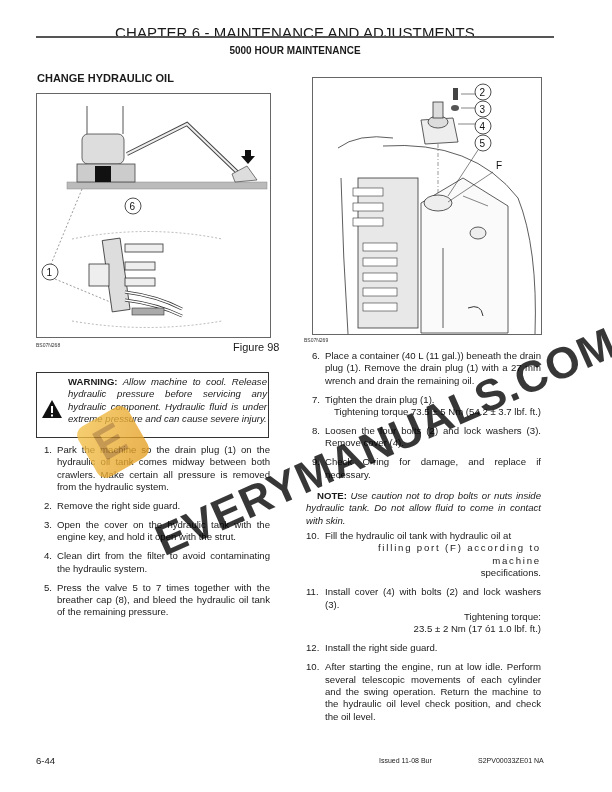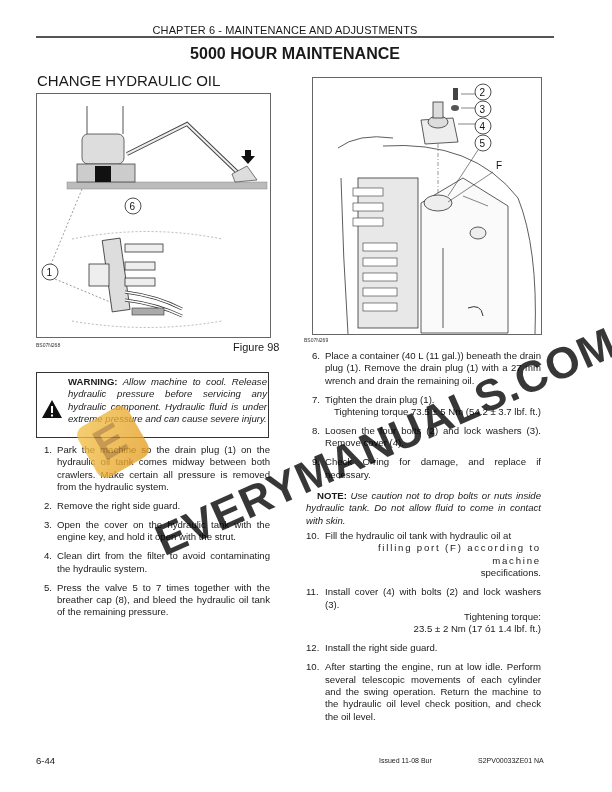--- a/index.html
+++ b/index.html
@@ -1,29 +1,29 @@
 <!DOCTYPE html>
 <html><head>
 <meta charset="utf-8">
 <style>
   html, body { margin: 0; padding: 0; }
   body {
     width: 612px; height: 792px; background: #ffffff; position: relative; overflow: hidden;
     font-family: "Liberation Sans", "DejaVu Sans", sans-serif; color: #1a1a1a;
   }
   .chapter-header {
-    position: absolute; left: 26px; top: 24px; width: 518px; text-align: center;
-    font-size: 11px; letter-spacing: 0.1px;
+    position: absolute; left: 36px; top: 24px; width: 518px; text-align: center;
+    font-size: 15px; letter-spacing: 0.1px;
   }
   .header-rule { position: absolute; left: 36px; top: 36px; width: 518px; height: 2px; background: #555; }
   .section-title {
     position: absolute; left: 36px; top: 45px; width: 518px; text-align: center;
-    font-size: 16px; font-weight: bold;
-  }
-  .subsection-title { position: absolute; left: 37px; top: 72px; font-size: 15px; font-weight: normal; }
+    font-size: 10px; font-weight: bold;
+  }
+  .subsection-title { position: absolute; left: 37px; top: 72px; font-size: 11px; font-weight: bold; }
 
   .figure-box { position: absolute; border: 1px solid #666; background: #fff; overflow: hidden; }
   .fig-left { left: 36px; top: 93px; width: 233px; height: 243px; }
   .fig-right { left: 312px; top: 77px; width: 228px; height: 256px; }
   .fig-code { position: absolute; font-size: 5px; color: #333; }
   .fig-caption { position: absolute; font-size: 11px; }
 
   .warning-box {
     position: absolute; left: 36px; top: 372px; width: 233px; height: 66px;
     border: 1.3px solid #333; box-sizing: border-box;
@@ -206,21 +206,21 @@
   <li class="step"><span class="step-num">9.</span><span>Check O-ring for damage, and replace if necessary.</span></li>
 </ol>
 
 <div class="note">
   <b>NOTE:</b>
   <span>Use caution not to drop bolts or nuts inside hydraulic tank. Do not allow fluid to come in contact with skin.</span>
 </div>
 
 <ol class="steps steps-right" style="top:530px;">
   <li class="step two-digit"><span class="step-num">10.</span><span>Fill the hydraulic oil tank with hydraulic oil at</span> <span class="spaced step-sub">filling port (F) according to machine</span><span class="step-sub">specifications.</span></li>
-  <li class="step two-digit"><span class="step-num">11.</span><span>Install cover (4) with bolts (2) and lock washers (3).</span><span class="step-sub">Tightening torque:</span><span class="step-sub">23.5 ± 2 Nm (17 ó1 1.4 lbf. ft.)</span></li>
+  <li class="step two-digit"><span class="step-num">11.</span><span>Install cover (4) with bolts (2) and lock washers (3).</span><span class="step-sub">Tightening torque:</span><span class="step-sub">23.5 ± 2 Nm (17 ó1 1.0 lbf. ft.)</span></li>
   <li class="step two-digit"><span class="step-num">12.</span><span>Install the right side guard.</span></li>
   <li class="step two-digit"><span class="step-num">10.</span><span>After starting the engine, run at low idle. Perform several telescopic movements of each cylinder and the swing operation. Return the machine to the hydraulic oil level check position, and check the oil level.</span></li>
 </ol>
 
 <div class="footer-page">6-44</div>
 <div class="footer-issued">Issued 11-08   Bur</div>
 <div class="footer-doc">S2PV00033ZE01 NA</div>
 
 <div class="watermark wm-logo">
     <span>E</span>

